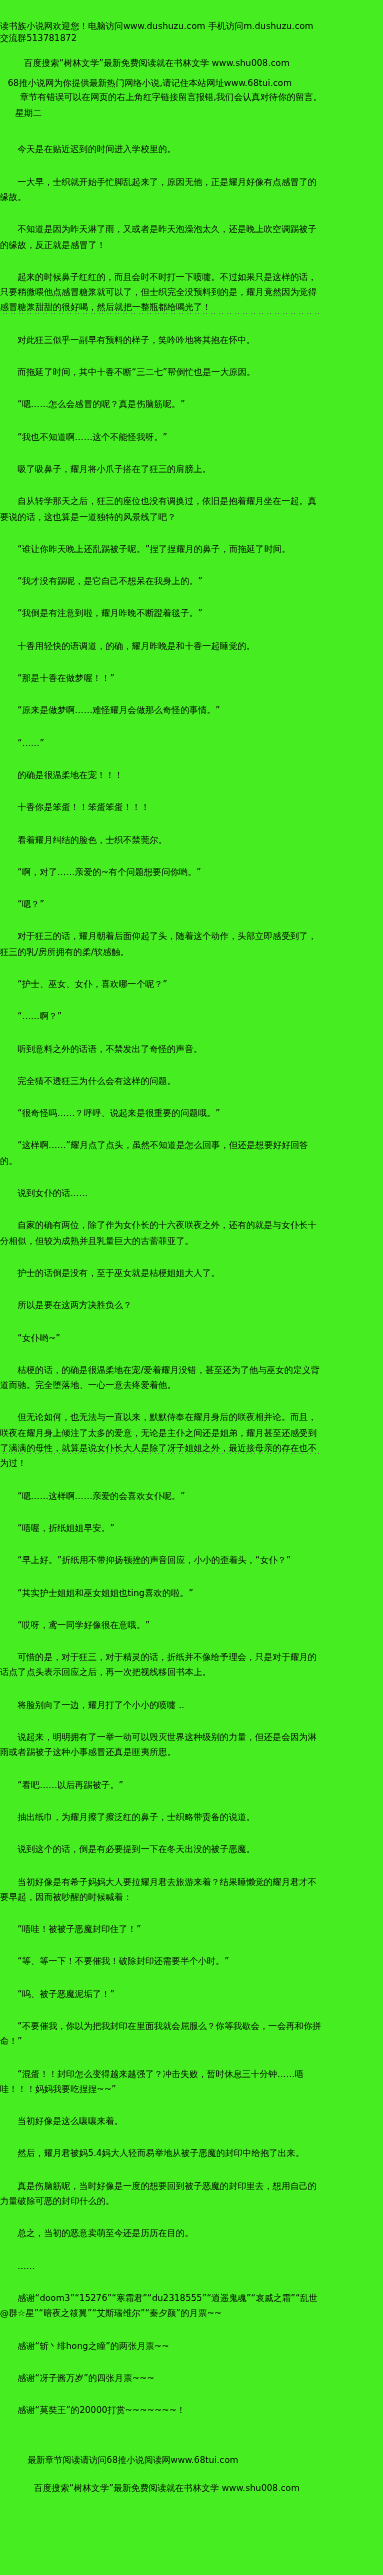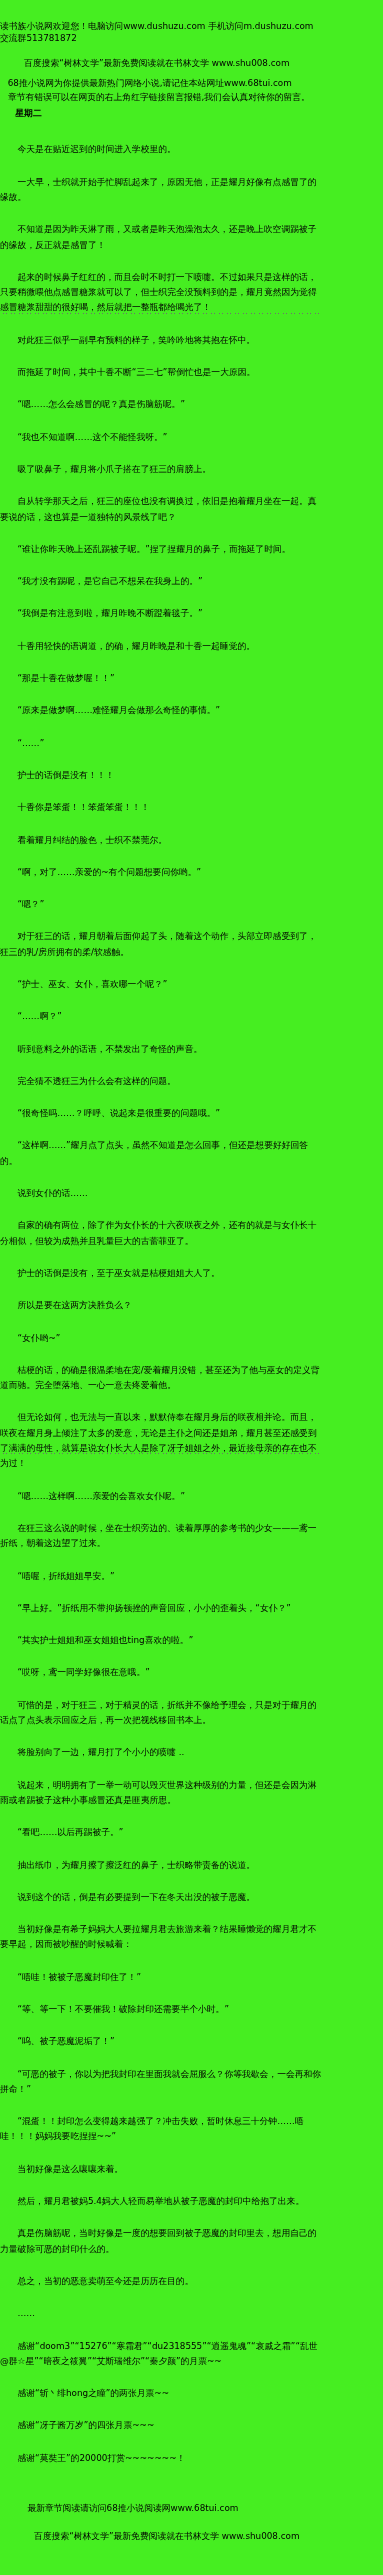--- a/index.html
+++ b/index.html
@@ -12,22 +12,22 @@
     font-size: 8.8px;
     -webkit-font-smoothing: none;
   }
   .page { width: 323px; }
 
   
   .hdr { padding-top: 21px; }
   .h-welcome { margin: 0 0 13px 0; line-height: 11.5px; }
   .h-baidu   { margin: 0 0 5.5px 0; padding-left: 24px; line-height: 13px; }
   .h-68      { margin: 0;          padding-left: 7.7px; line-height: 14.3px; }
-  .h-report  { margin: 0 0 3.3px 0;  padding-left: 8px; line-height: 14.3px; }
-  .h-weekday { margin: 0 0 22px 0; padding-left: 15.3px; line-height: 13px; font-weight: bold; }
+  .h-report  { margin: 0 0 3.3px 0;  padding-left: 20px; line-height: 14.3px; }
+  .h-weekday { margin: 0 0 22px 0; padding-left: 15.3px; line-height: 13px; }
 
   
   .para {
     margin: 0 0 17px 0;
     line-height: 15.3px;
     text-indent: 17.5px;
     
     background-image:
       repeating-linear-gradient(to bottom,
         #46ee21 0px, #46ee21 12.6px,
@@ -68,56 +68,55 @@
       <p class="para">“我也不知道啊……这个不能怪我呀。”</p>
       <p class="para">吸了吸鼻子，耀月将小爪子搭在了狂三的肩膀上。</p>
       <p class="para">自从转学那天之后，狂三的座位也没有调换过，依旧是抱着耀月坐在一起。真要说的话，这也算是一道独特的风景线了吧？</p>
       <p class="para">“谁让你昨天晚上还乱踢被子呢。”捏了捏耀月的鼻子，而拖延了时间。</p>
       <p class="para">“我才没有踢呢，是它自己不想呆在我身上的。”</p>
       <p class="para">“我倒是有注意到啦，耀月昨晚不断蹬着毯子。”</p>
       <p class="para">十香用轻快的语调道，的确，耀月昨晚是和十香一起睡觉的。</p>
       <p class="para">“那是十香在做梦喔！！”</p>
       <p class="para">“原来是做梦啊……难怪耀月会做那么奇怪的事情。”</p>
       <p class="para">“……”</p>
-      <p class="para">护士的话倒是没有！！！</p>
+      <p class="para">的确是很温柔地在宠！！！</p>
       <p class="para">十香你是笨蛋！！笨蛋笨蛋！！！</p>
       <p class="para">看着耀月纠结的脸色，士织不禁莞尔。</p>
       <p class="para">“啊，对了……亲爱的~有个问题想要问你哟。”</p>
       <p class="para">“嗯？”</p>
       <p class="para">对于狂三的话，耀月朝着后面仰起了头，随着这个动作，头部立即感受到了，狂三的乳/房所拥有的柔/软感触。</p>
       <p class="para">“护士、巫女、女仆，喜欢哪一个呢？”</p>
       <p class="para">“……啊？”</p>
       <p class="para">听到意料之外的话语，不禁发出了奇怪的声音。</p>
       <p class="para">完全猜不透狂三为什么会有这样的问题。</p>
       <p class="para">“很奇怪吗……？呼呼、说起来是很重要的问题哦。”</p>
       <p class="para">“这样啊……”耀月点了点头，虽然不知道是怎么回事，但还是想要好好回答的。</p>
       <p class="para">说到女仆的话……</p>
       <p class="para">自家的确有两位，除了作为女仆长的十六夜咲夜之外，还有的就是与女仆长十分相似，但较为成熟并且乳量巨大的古蕾菲亚了。</p>
       <p class="para">护士的话倒是没有，至于巫女就是桔梗姐姐大人了。</p>
       <p class="para">所以是要在这两方决胜负么？</p>
       <p class="para">“女仆哟~”</p>
       <p class="para">桔梗的话，的确是很温柔地在宠/爱着耀月没错，甚至还为了他与巫女的定义背道而驰。完全堕落地、一心一意去疼爱着他。</p>
       <p class="para">但无论如何，也无法与一直以来，默默侍奉在耀月身后的咲夜相并论。而且，咲夜在耀月身上倾注了太多的爱意，无论是主仆之间还是姐弟，耀月甚至还感受到了满满的母性，就算是说女仆长大人是除了冴子姐姐之外，最近接母亲的存在也不为过！</p>
       <p class="para">“嗯……这样啊……亲爱的会喜欢女仆呢。”</p>
-      <p class="para">在狂三这么说的时候，坐在士织旁边的、读着厚厚的参考书的少女———鸢一折纸，朝着这边望了过来。</p>
       <p class="para">“唔喔，折纸姐姐早安。”</p>
       <p class="para">“早上好。”折纸用不带抑扬顿挫的声音回应，小小的歪着头，“女仆？”</p>
       <p class="para">“其实护士姐姐和巫女姐姐也ting喜欢的啦。”</p>
       <p class="para">“哎呀，鸢一同学好像很在意哦。”</p>
       <p class="para">可惜的是，对于狂三，对于精灵的话，折纸并不像给予理会，只是对于耀月的话点了点头表示回应之后，再一次把视线移回书本上。</p>
       <p class="para">将脸别向了一边，耀月打了个小小的喷嚏 ..</p>
       <p class="para">说起来，明明拥有了一举一动可以毁灭世界这种级别的力量，但还是会因为淋雨或者踢被子这种小事感冒还真是匪夷所思。</p>
       <p class="para">“看吧……以后再踢被子。”</p>
       <p class="para">抽出纸巾，为耀月擦了擦泛红的鼻子，士织略带责备的说道。</p>
       <p class="para">说到这个的话，倒是有必要提到一下在冬天出没的被子恶魔。</p>
       <p class="para">当初好像是有希子妈妈大人要拉耀月君去旅游来着？结果睡懒觉的耀月君才不要早起，因而被吵醒的时候喊着：</p>
       <p class="para">“唔哇！被被子恶魔封印住了！”</p>
       <p class="para">“等、等一下！不要催我！破除封印还需要半个小时。”</p>
       <p class="para">“呜、被子恶魔泥垢了！”</p>
-      <p class="para">“可恶的被子，你以为把我封印在里面我就会屈服么？你等我歇会，一会再和你拼命！”</p>
+      <p class="para">“不要催我，你以为把我封印在里面我就会屈服么？你等我歇会，一会再和你拼命！”</p>
       <p class="para">“混蛋！！封印怎么变得越来越强了？冲击失败，暂时休息三十分钟……唔哇！！！妈妈我要吃捏捏~~”</p>
       <p class="para">当初好像是这么嚷嚷来着。</p>
       <p class="para">然后，耀月君被妈5.4妈大人轻而易举地从被子恶魔的封印中给抱了出来。</p>
       <p class="para">真是伤脑筋呢，当时好像是一度的想要回到被子恶魔的封印里去，想用自己的力量破除可恶的封印什么的。</p>
       <p class="para">总之，当初的恶意卖萌至今还是历历在目的。</p>
       <p class="para">……</p>
       <p class="para">感谢“doom3”“15276”“寒霜君”“du2318555”“逍遥鬼魂”“哀戚之霜”“乱世@群☆星”“暗夜之筱翼”“艾斯瑞维尔”“秦夕颜”的月票~~</p>
       <p class="para">感谢“斩丶绯hong之瞳”的两张月票~~</p>
       <p class="para">感谢“冴子酱万岁”的四张月票~~~</p>
       <p class="para">感谢“莫奘王”的20000打赏~~~~~~~！</p>

